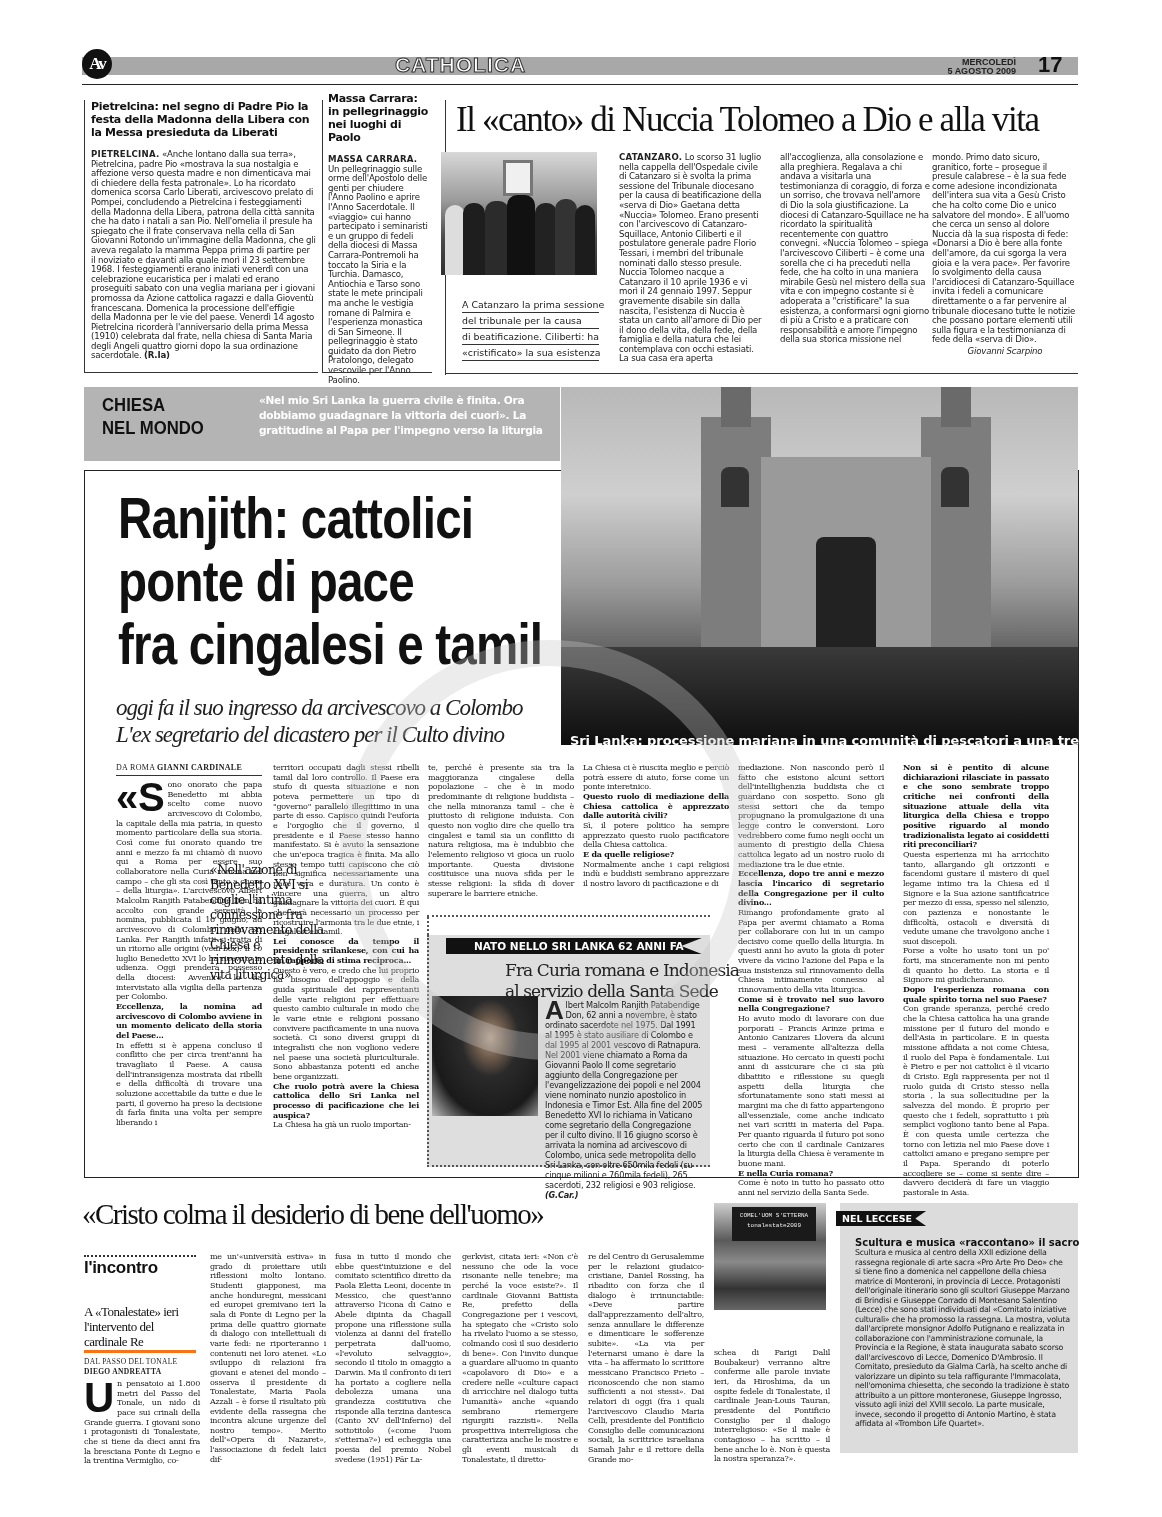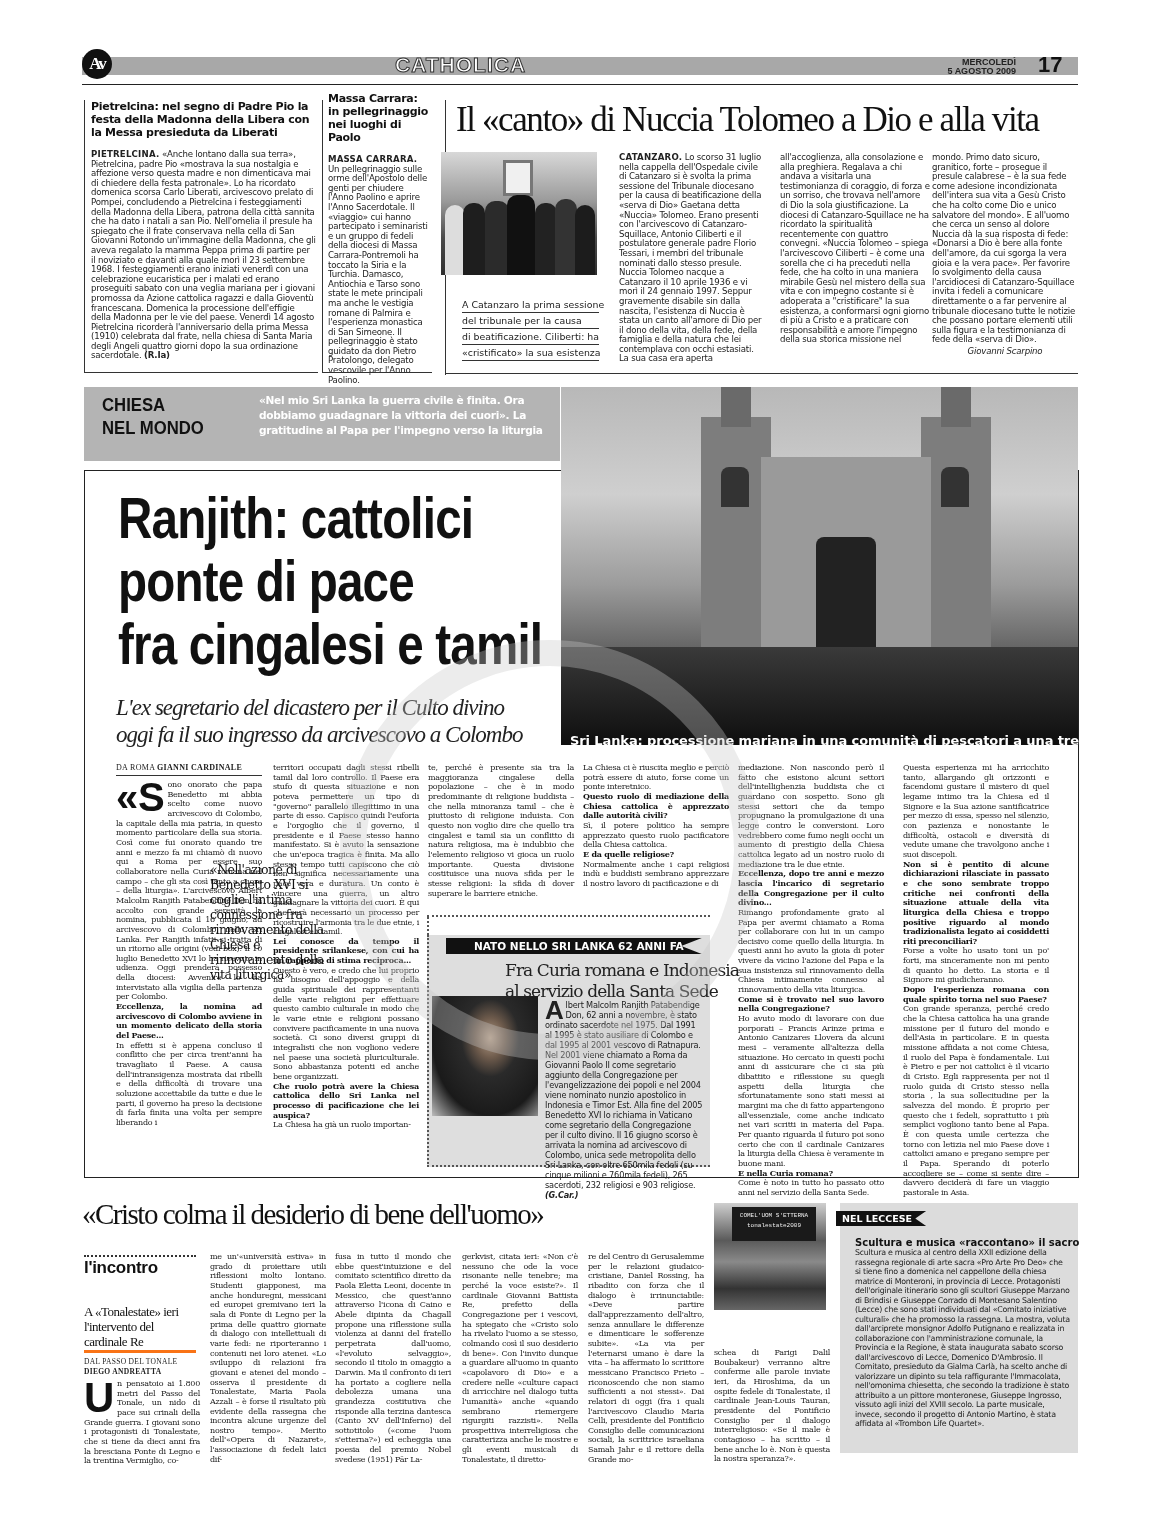--- a/index.html
+++ b/index.html
@@ -142,22 +142,22 @@
   <div class="tower" style="left:0;top:260px;width:517px;height:98px;background:linear-gradient(180deg,#3a3a3a,#0e0e0e);"></div>
 </div>
 <div class="abs" id="photo-caption">Sri Lanka: processione mariana in una comunità di pescatori a una trentina di chilometri dalla città di Colombo (foto Ap)</div>
 
 <div class="abs" id="ranjith-title">
   <div>Ranjith: cattolici</div>
   <div>ponte di pace</div>
   <div>fra cingalesi e tamil</div>
 </div>
 <div class="abs" id="ranjith-sub">
+  <div>oggi fa il suo ingresso da arcivescovo a Colombo</div>
   <div>L'ex segretario del dicastero per il Culto divino</div>
-  <div>oggi fa il suo ingresso da arcivescovo a Colombo</div>
 </div>
 
 <div class="abs byline" style="left:116px;top:763px;width:146px;border-bottom:1px solid #333;padding-bottom:3px;">
   <span>DA ROMA</span>
   <b>GIANNI CARDINALE</b>
 </div>
 
 <div class="abs body-col" style="left:116px;top:780px;width:146px;">
   <span class="dropcap">«S</span><span>ono onorato che papa Benedetto mi abbia scelto come nuovo arcivescovo di Colombo, la capitale della mia patria, in questo momento particolare della sua storia. Così come fui onorato quando tre anni e mezzo fa mi chiamò di nuovo qui a Roma per essere suo collaboratore nella Curia romana nel campo – che gli sta così tanto a cuore – della liturgia». L'arcivescovo Albert Malcolm Ranjith Patabendige Don ha accolto con grande serenità la nomina, pubblicata il 16 giugno, ad arcivescovo di Colombo, nello Sri Lanka. Per Ranjith infatti si tratta di un ritorno alle origini (vedi box). Il 10 luglio Benedetto XVI lo ha ricevuto in udienza. Oggi prenderà possesso della diocesi: Avvenire lo ha intervistato alla vigilia della partenza per Colombo.</span>
   <div><b>Eccellenza, la nomina ad arcivescovo di Colombo avviene in un momento delicato della storia del Paese...</b></div>
@@ -190,22 +190,22 @@
   <div>mediazione. Non nascondo però il fatto che esistono alcuni settori dell'intellighenzia buddista che ci guardano con sospetto. Sono gli stessi settori che da tempo propugnano la promulgazione di una legge contro le conversioni. Loro vedrebbero come fumo negli occhi un aumento di prestigio della Chiesa cattolica legato ad un nostro ruolo di mediazione tra le due etnie.</div>
   <div><b>Eccellenza, dopo tre anni e mezzo lascia l'incarico di segretario della Congregazione per il culto divino...</b></div>
   <div>Rimango profondamente grato al Papa per avermi chiamato a Roma per collaborare con lui in un campo decisivo come quello della liturgia. In questi anni ho avuto la gioia di poter vivere da vicino l'azione del Papa e la sua insistenza sul rinnovamento della Chiesa intimamente connesso al rinnovamento della vita liturgica.</div>
   <div><b>Come si è trovato nel suo lavoro nella Congregazione?</b></div>
   <div>Ho avuto modo di lavorare con due porporati – Francis Arinze prima e Antonio Canizares Llovera da alcuni mesi – veramente all'altezza della situazione. Ho cercato in questi pochi anni di assicurare che ci sia più dibattito e riflessione su quegli aspetti della liturgia che sfortunatamente sono stati messi ai margini ma che di fatto appartengono all'essenziale, come anche indicato nei vari scritti in materia del Papa. Per quanto riguarda il futuro poi sono certo che con il cardinale Canizares la liturgia della Chiesa è veramente in buone mani.</div>
   <div><b>E nella Curia romana?</b></div>
   <div>Come è noto in tutto ho passato otto anni nel servizio della Santa Sede.</div>
 </div>
 
 <div class="abs body-col" style="left:903px;top:763px;width:146px;">
+  <div><b>Non si è pentito di alcune dichiarazioni rilasciate in passato e che sono sembrate troppo critiche nei confronti della situazione attuale della vita liturgica della Chiesa e troppo positive riguardo al mondo tradizionalista legato ai cosiddetti riti preconciliari?</b></div>
   <div>Questa esperienza mi ha arricchito tanto, allargando gli orizzonti e facendomi gustare il mistero di quel legame intimo tra la Chiesa ed il Signore e la Sua azione santificatrice per mezzo di essa, spesso nel silenzio, con pazienza e nonostante le difficoltà, ostacoli e diversità di vedute umane che travolgono anche i suoi discepoli.</div>
-  <div><b>Non si è pentito di alcune dichiarazioni rilasciate in passato e che sono sembrate troppo critiche nei confronti della situazione attuale della vita liturgica della Chiesa e troppo positive riguardo al mondo tradizionalista legato ai cosiddetti riti preconciliari?</b></div>
   <div>Forse a volte ho usato toni un po' forti, ma sinceramente non mi pento di quanto ho detto. La storia e il Signore mi giudicheranno.</div>
   <div><b>Dopo l'esperienza romana con quale spirito torna nel suo Paese?</b></div>
   <div>Con grande speranza, perché credo che la Chiesa cattolica ha una grande missione per il futuro del mondo e dell'Asia in particolare. E in questa missione affidata a noi come Chiesa, il ruolo del Papa è fondamentale. Lui è Pietro e per noi cattolici è il vicario di Cristo. Egli rappresenta per noi il ruolo guida di Cristo stesso nella storia , la sua sollecitudine per la salvezza del mondo. È proprio per questo che i fedeli, soprattutto i più semplici vogliono tanto bene al Papa. È con questa umile certezza che torno con letizia nel mio Paese dove i cattolici amano e pregano sempre per il Papa. Sperando di poterlo accogliere se – come si sente dire – davvero deciderà di fare un viaggio pastorale in Asia.</div>
 </div>
 
 <div class="abs" id="nato-box-top"></div>
 <div class="abs" style="left:427px;top:917px;width:283px;height:250px;background:#fff;"></div>
 <div class="abs" style="left:427px;top:935px;width:283px;height:232px;background:#dedede;border-left:2px dotted #555;border-bottom:2px dotted #555;"></div>
 <div class="abs" style="left:427px;top:917px;height:18px;border-left:2px dotted #555;"></div>
 <div class="abs" id="nato-label" style="top:938px;padding-left:28px;">NATO NELLO SRI LANKA 62 ANNI FA</div>

